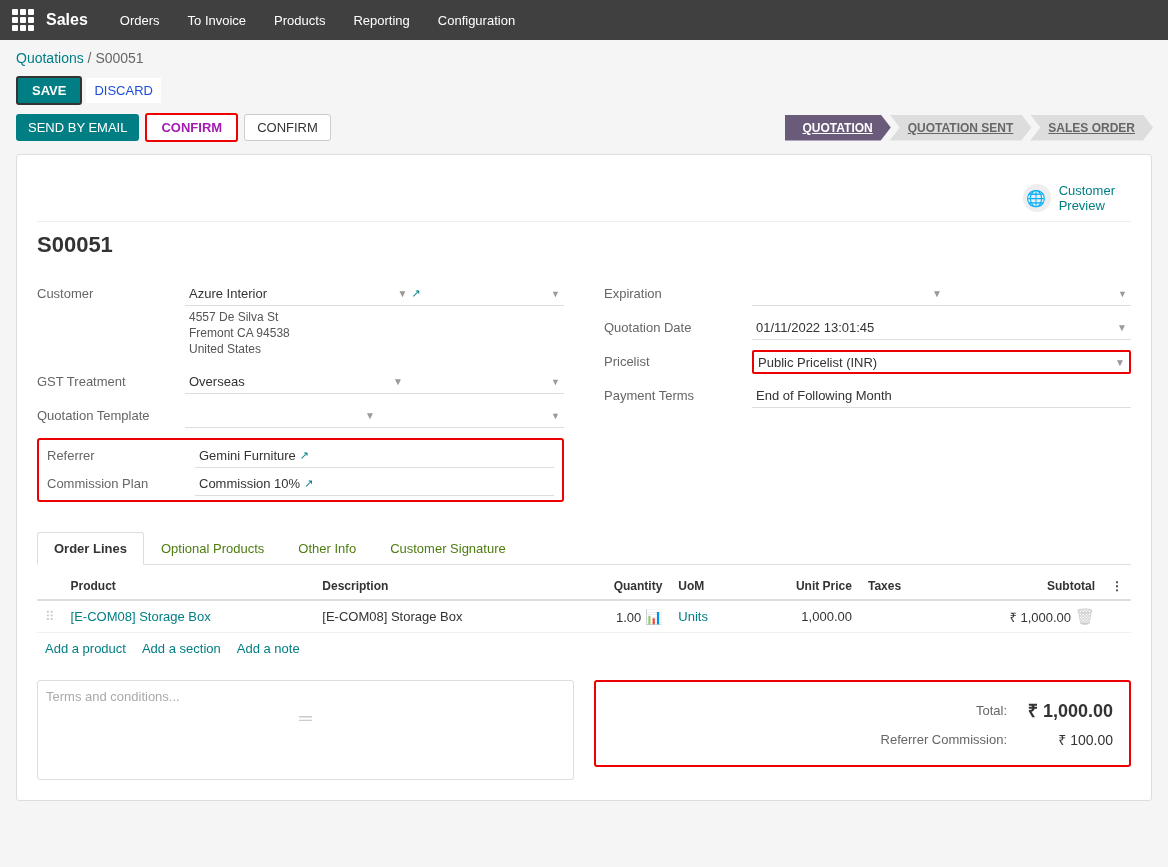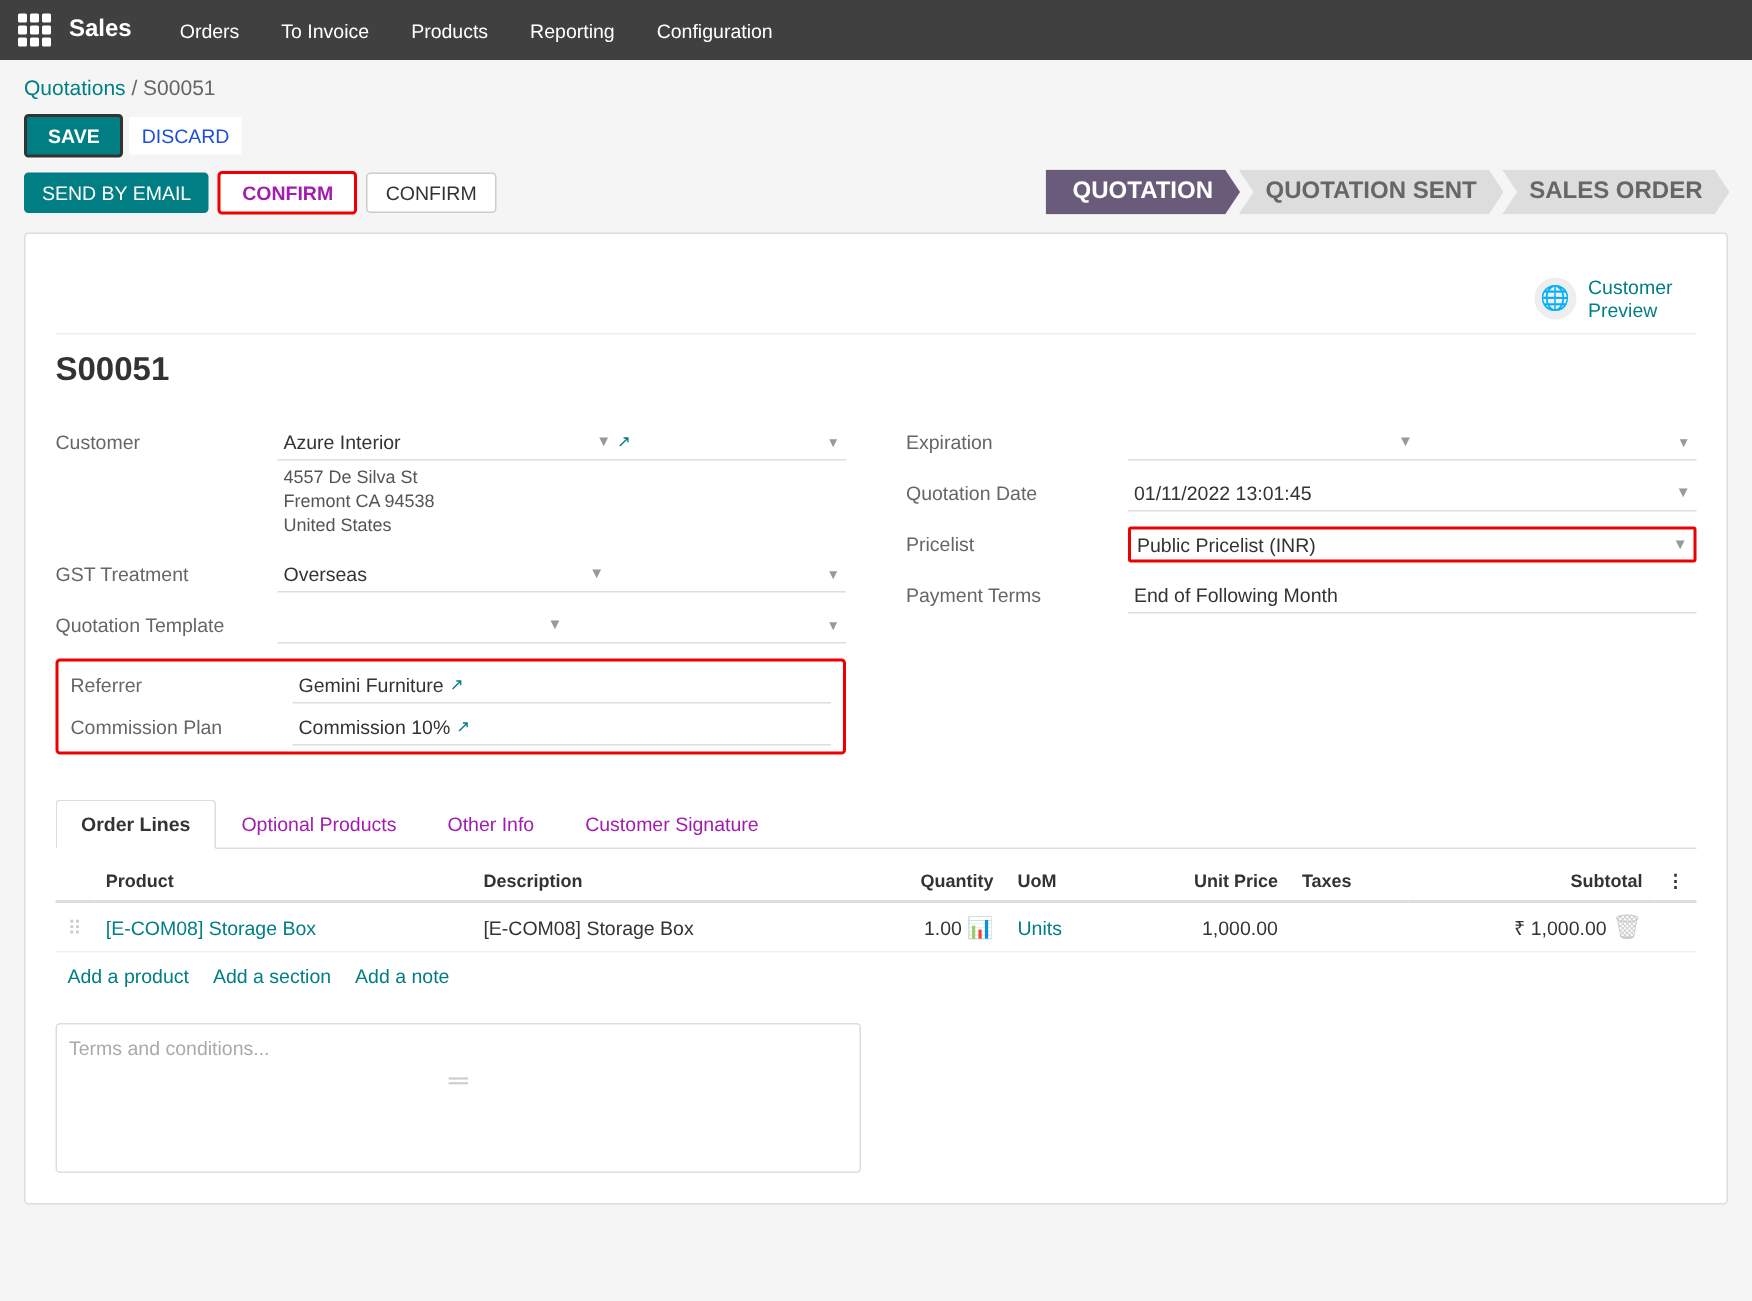--- a/index.html
+++ b/index.html
@@ -117,25 +117,26 @@
     .status-pipeline {
       margin-left: auto;
       display: flex;
       align-items: center;
       gap: 0;
     }
     .pipeline-step {
       padding: 6px 18px;
       background: #ddd;
       color: #666;
-      font-size: 16px;
+      font-size: 12px;
       font-weight: bold;
       position: relative;
       clip-path: polygon(0 0, calc(100% - 10px) 0, 100% 50%, calc(100% - 10px) 100%, 0 100%, 10px 50%);
       margin-right: -1px;
+      text-decoration: underline;
     }
     .pipeline-step:first-child {
       clip-path: polygon(0 0, calc(100% - 10px) 0, 100% 50%, calc(100% - 10px) 100%, 0 100%);
     }
     .pipeline-step.active {
       background: #6b5b7b;
       color: white;
     }
 
     
@@ -261,21 +262,21 @@
     .tabs-container {
       margin-top: 20px;
       border-bottom: 1px solid #ddd;
       display: flex;
       gap: 0;
     }
     .tab {
       padding: 8px 16px;
       cursor: pointer;
       font-size: 13px;
-      color: #a21caf;
+      color: #4d7c0f;
       border: 1px solid transparent;
       margin-bottom: -1px;
       border-radius: 3px 3px 0 0;
     }
     .tab.active {
       color: #333;
       background: white;
       border-color: #ddd #ddd white;
       font-weight: bold;
     }
@@ -588,16 +589,26 @@
       <span class="add-link">Add a section</span>
       <span class="add-link">Add a note</span>
     </div>
 
     <div class="terms-area">
       <div class="terms-box">
         <span>Terms and conditions...</span>
         <div class="scrollbar-hint">═</div>
       </div>
 
+      <div class="totals-box">
+        <div class="total-row">
+          <span class="total-label">Total:</span>
+          <span class="total-value">₹ 1,000.00</span>
+        </div>
+        <div class="commission-row">
+          <span class="commission-label">Referrer Commission:</span>
+          <span class="commission-value">₹ 100.00</span>
+        </div>
+      </div>
     </div>
 
   </div>
 </div>
 
 </body></html>

